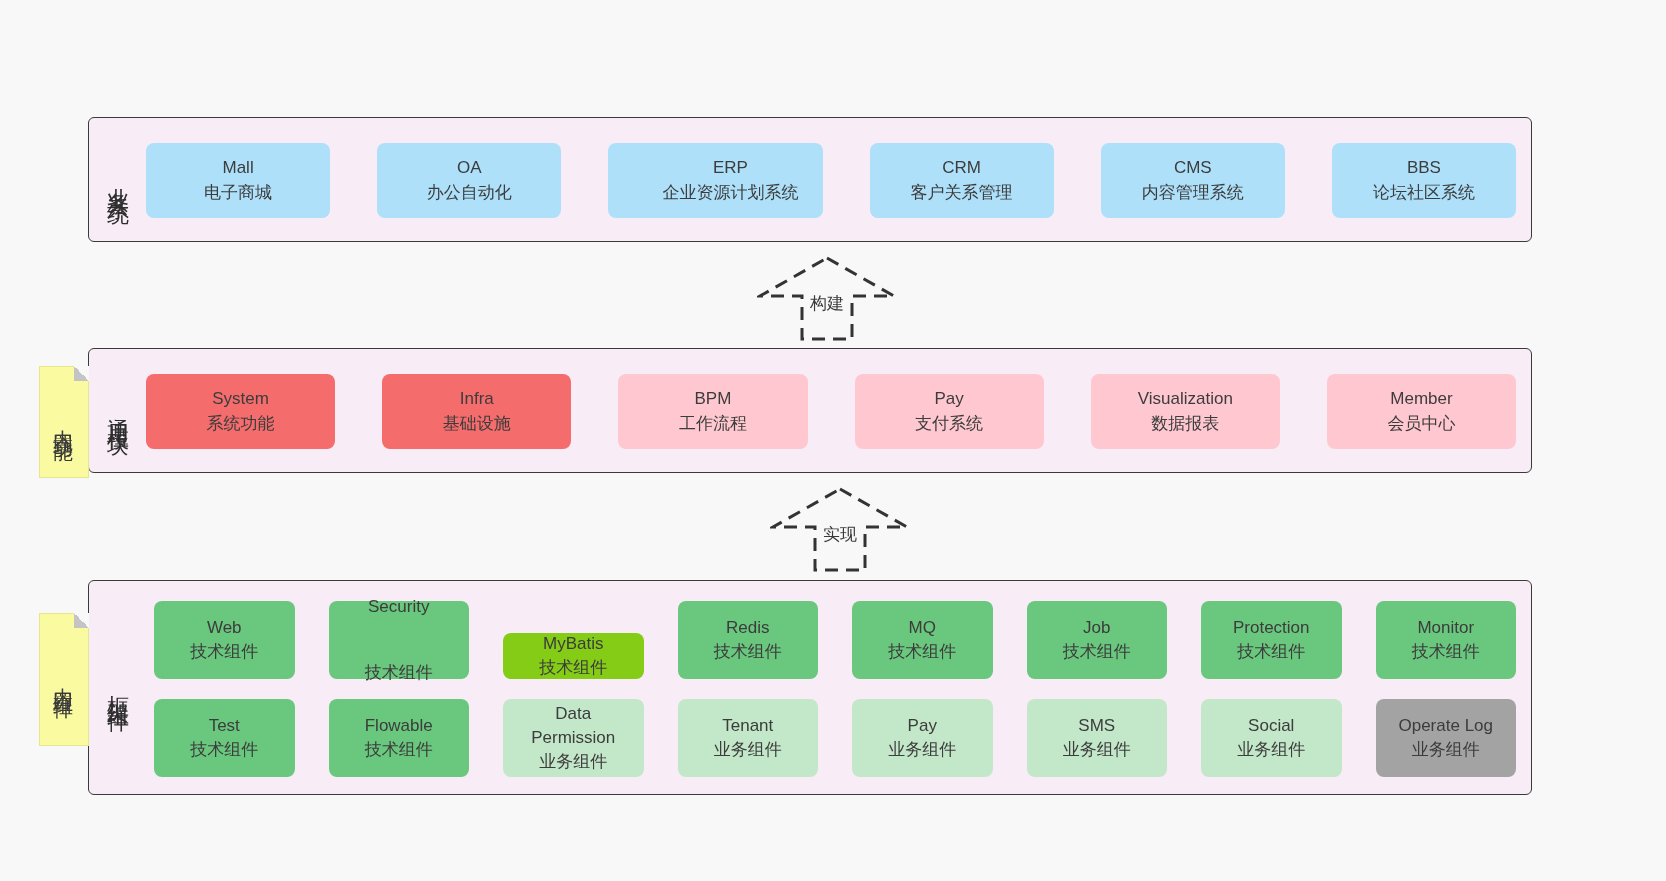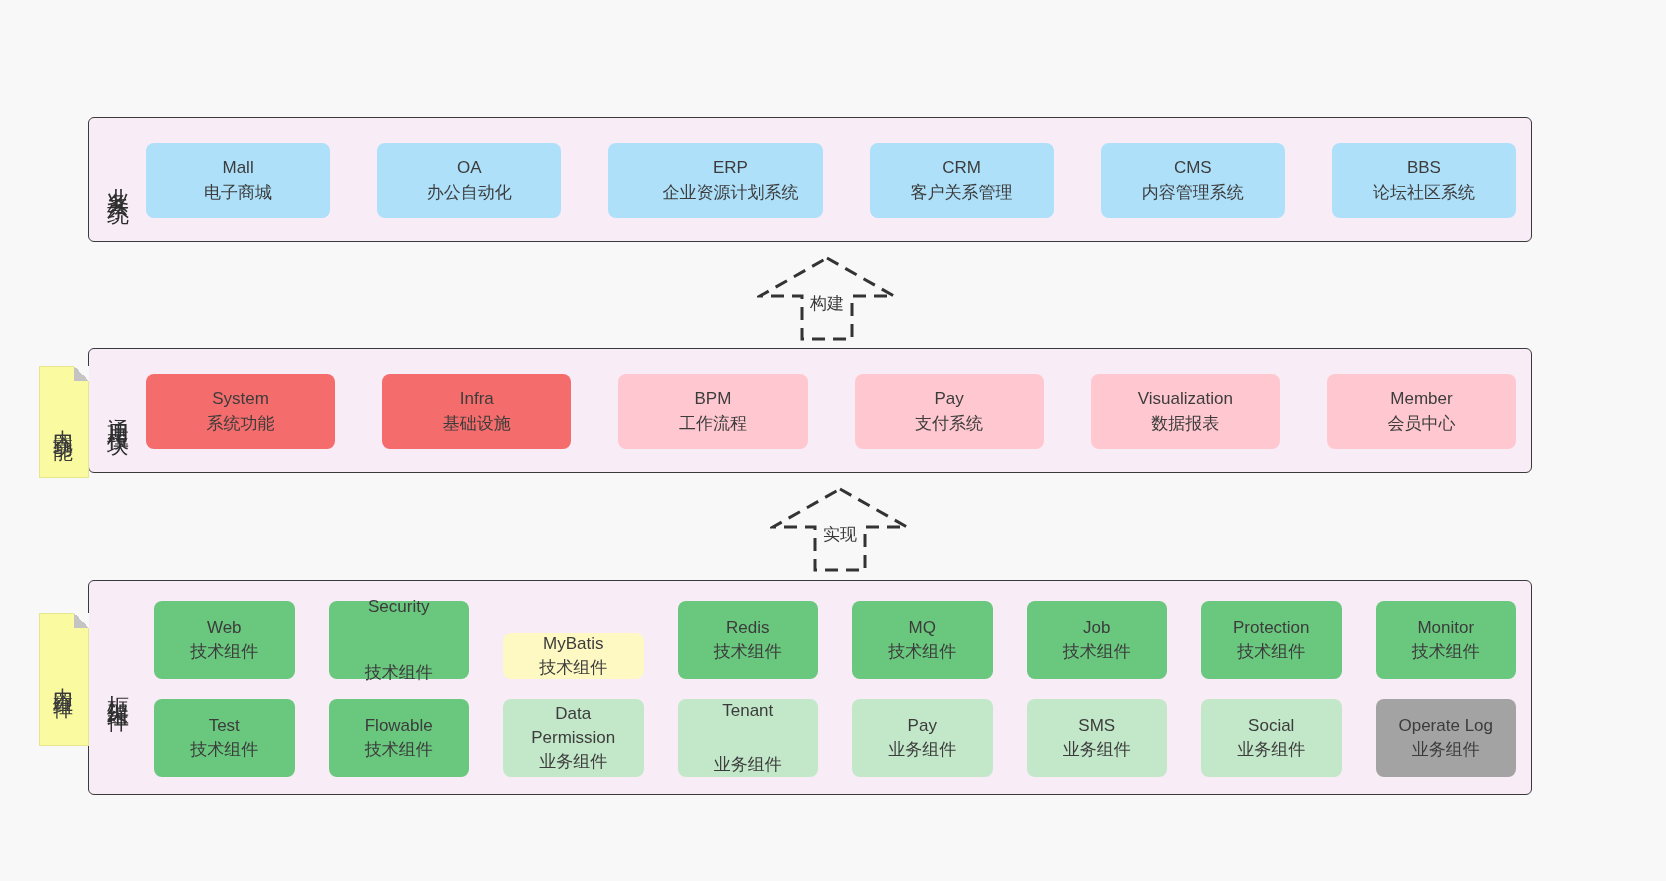--- a/index.html
+++ b/index.html
@@ -175,21 +175,21 @@
     <div class="band-label">框架组件</div>
     <div class="band-row gap-sm row-c1">
         <div class="box" style="background: rgb(105, 199, 126);">
           <div>Web</div>
           <div>技术组件</div>
         </div>
         <div class="box" style="background: rgb(105, 199, 126); gap: 41px;">
           <div>Security</div>
           <div>技术组件</div>
         </div>
-        <div class="box" style="background: #fef9c3; margin-top: 32px;">
+        <div class="box" style="background: #84cc16; margin-top: 32px;">
           <div>MyBatis</div>
           <div>技术组件</div>
         </div>
         <div class="box" style="background: rgb(105, 199, 126);">
           <div>Redis</div>
           <div>技术组件</div>
         </div>
         <div class="box" style="background: rgb(105, 199, 126);">
           <div>MQ</div>
           <div>技术组件</div>
@@ -213,21 +213,21 @@
           <div>技术组件</div>
         </div>
         <div class="box" style="background: rgb(105, 199, 126);">
           <div>Flowable</div>
           <div>技术组件</div>
         </div>
         <div class="box" style="background: rgb(195, 231, 201);">
           <div>Data Permission</div>
           <div>业务组件</div>
         </div>
-        <div class="box" style="background: rgb(195, 231, 201); justify-content: space-between;">
+        <div class="box" style="background: rgb(195, 231, 201);">
           <div>Tenant</div>
           <div>业务组件</div>
         </div>
         <div class="box" style="background: rgb(195, 231, 201);">
           <div>Pay</div>
           <div>业务组件</div>
         </div>
         <div class="box" style="background: rgb(195, 231, 201);">
           <div>SMS</div>
           <div>业务组件</div>

